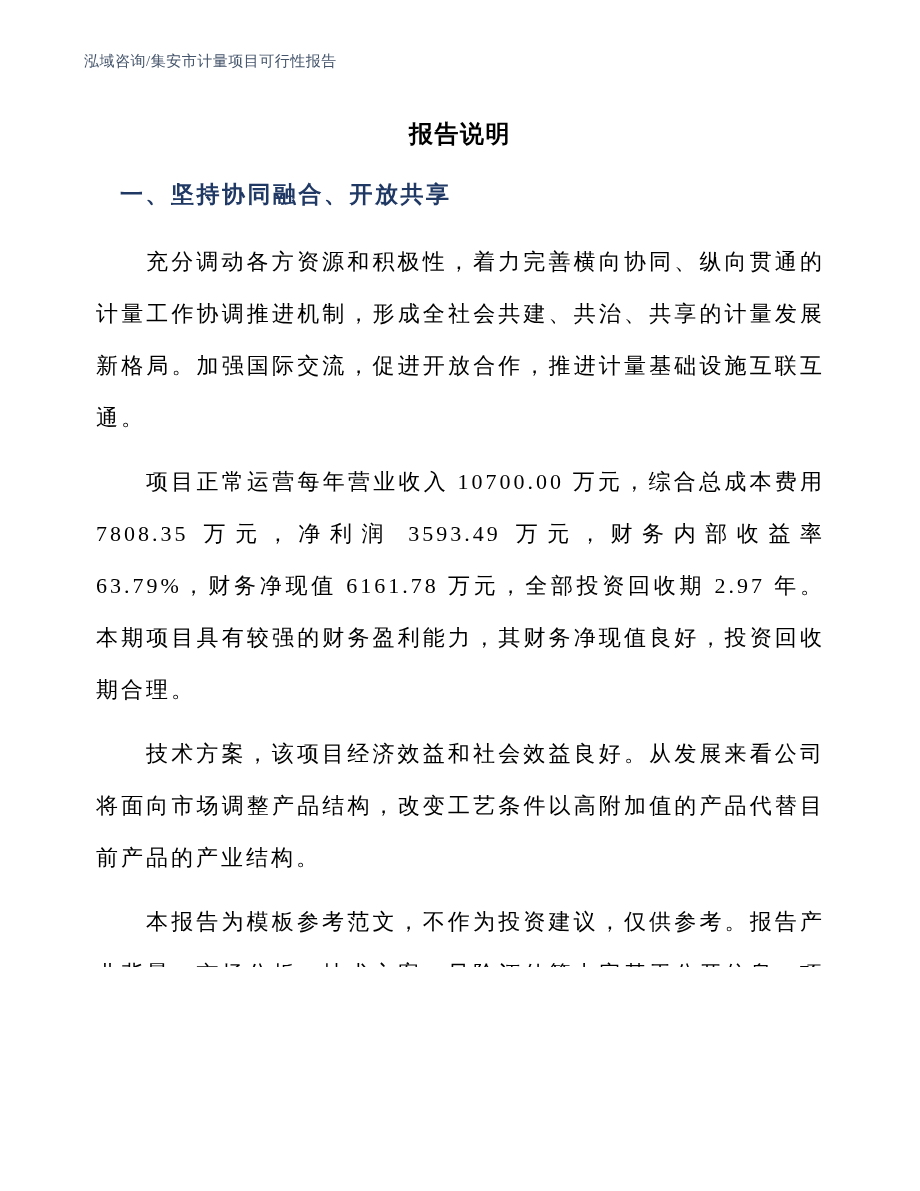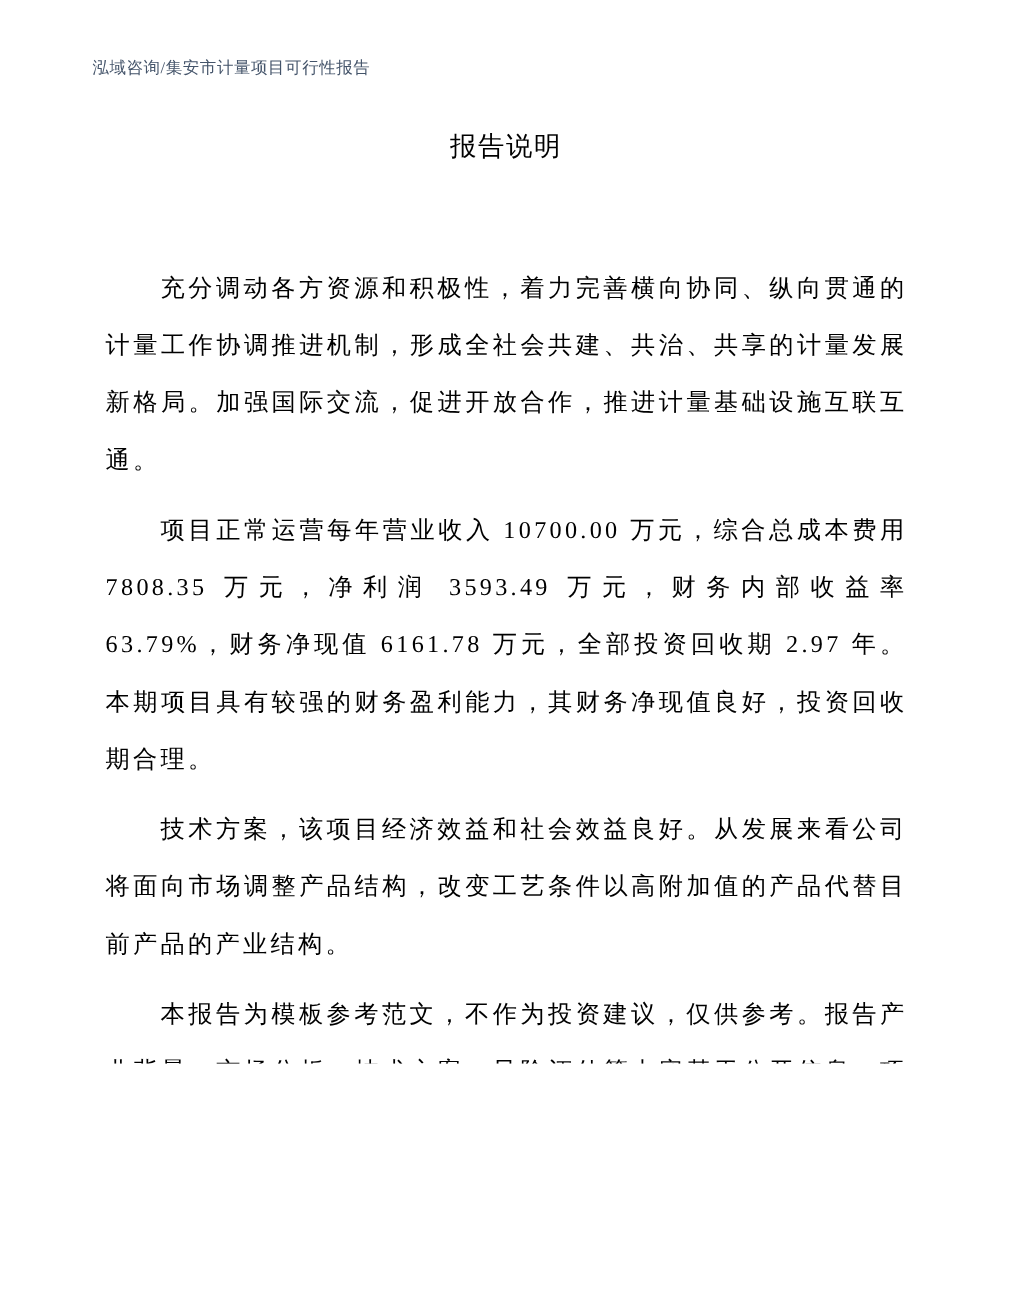--- a/index.html
+++ b/index.html
@@ -22,21 +22,21 @@
     white-space: nowrap;
   }
   .doc-title {
     position: absolute;
     top: 116px;
     left: 0;
     width: 100%;
     text-align: center;
     font-size: 24px;
     line-height: 36px;
-    font-weight: normal;
+    font-weight: bold;
     letter-spacing: 1.5px;
     color: #000000;
   }
   .section-heading {
     position: absolute;
     top: 179px;
     left: 120px;
     font-size: 23px;
     line-height: 32px;
     font-weight: bold;
@@ -62,20 +62,21 @@
 </style>
 </head>
 <body>
 
 <div class="page">
 
   <div class="doc-header">泓域咨询/集安市计量项目可行性报告</div>
 
   <h1 class="doc-title">报告说明</h1>
 
+  <h2 class="section-heading">一、坚持协同融合、开放共享</h2>
 
   <div class="doc-body">
     <p>充分调动各方资源和积极性，着力完善横向协同、纵向贯通的计量工作协调推进机制，形成全社会共建、共治、共享的计量发展新格局。加强国际交流，促进开放合作，推进计量基础设施互联互通。</p>
     <p>项目正常运营每年营业收入 10700.00 万元，综合总成本费用 7808.35 万元，净利润 3593.49 万元，财务内部收益率 63.79%，财务净现值 6161.78 万元，全部投资回收期 2.97 年。本期项目具有较强的财务盈利能力，其财务净现值良好，投资回收期合理。</p>
     <p>技术方案，该项目经济效益和社会效益良好。从发展来看公司将面向市场调整产品结构，改变工艺条件以高附加值的产品代替目前产品的产业结构。</p>
     <p>本报告为模板参考范文，不作为投资建议，仅供参考。报告产业背景、市场分析、技术方案、风险评估等内容基于公开信息；项目建</p>
   </div>
 
 </div>
 

